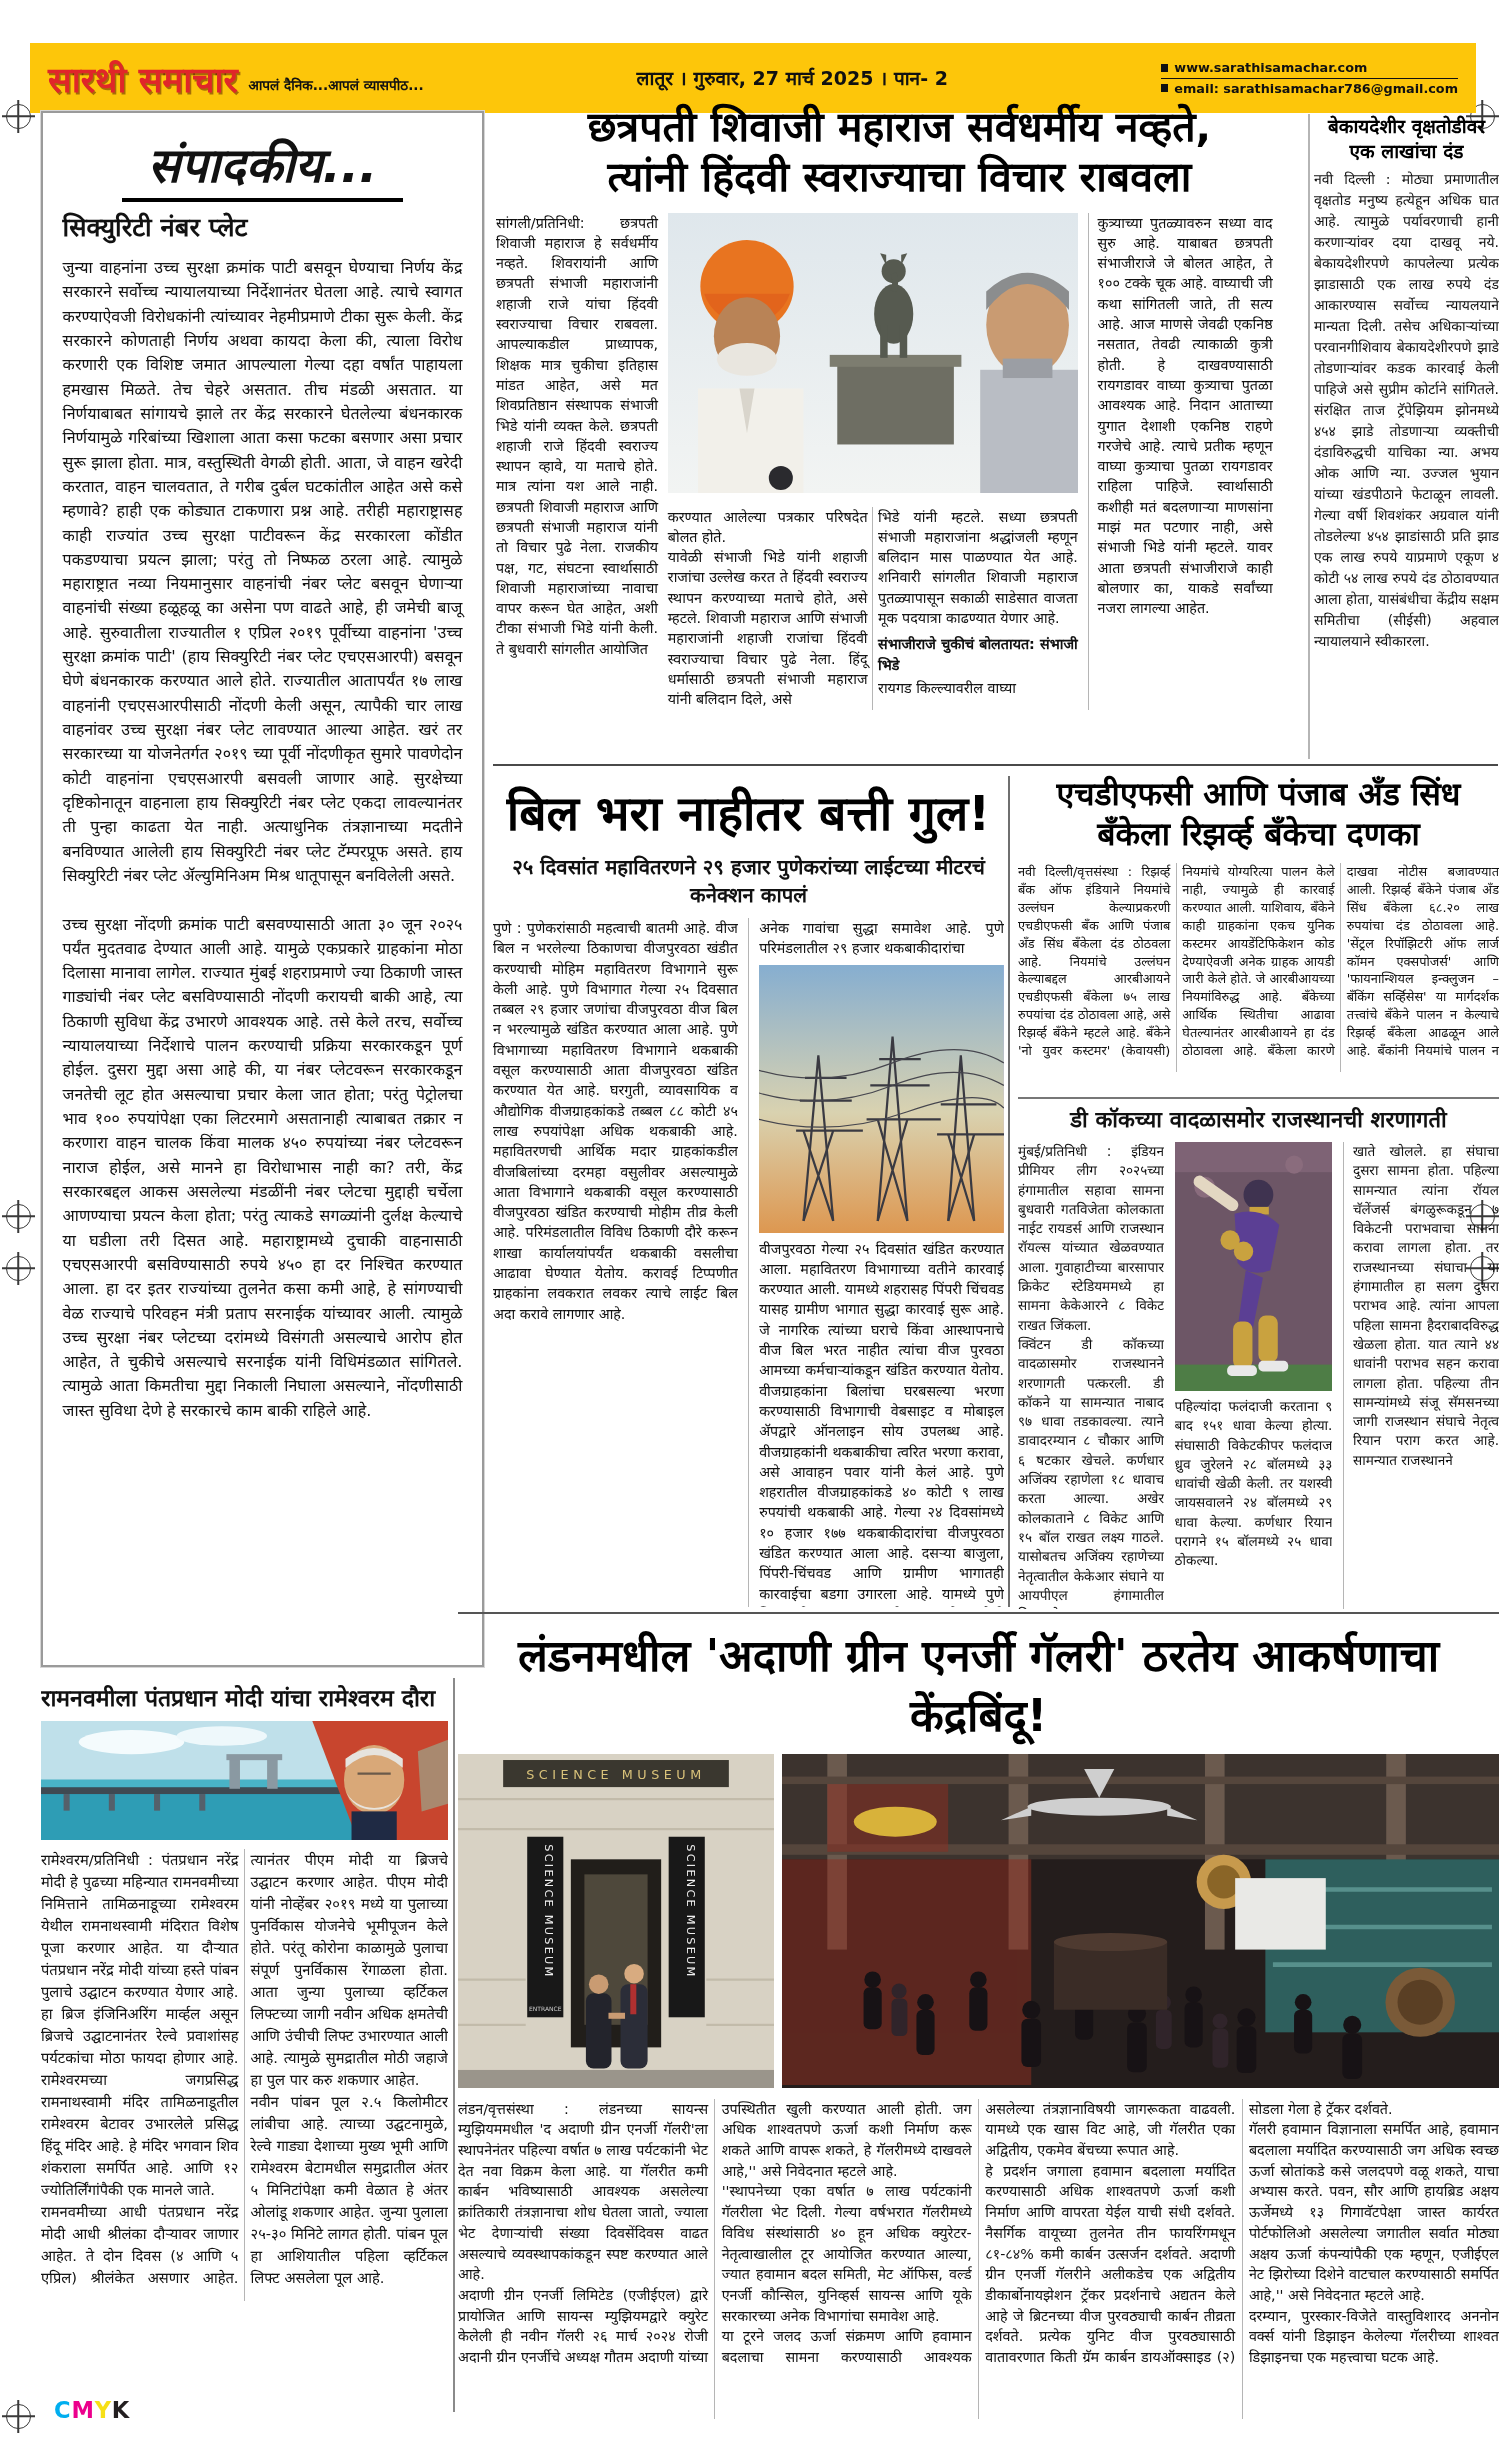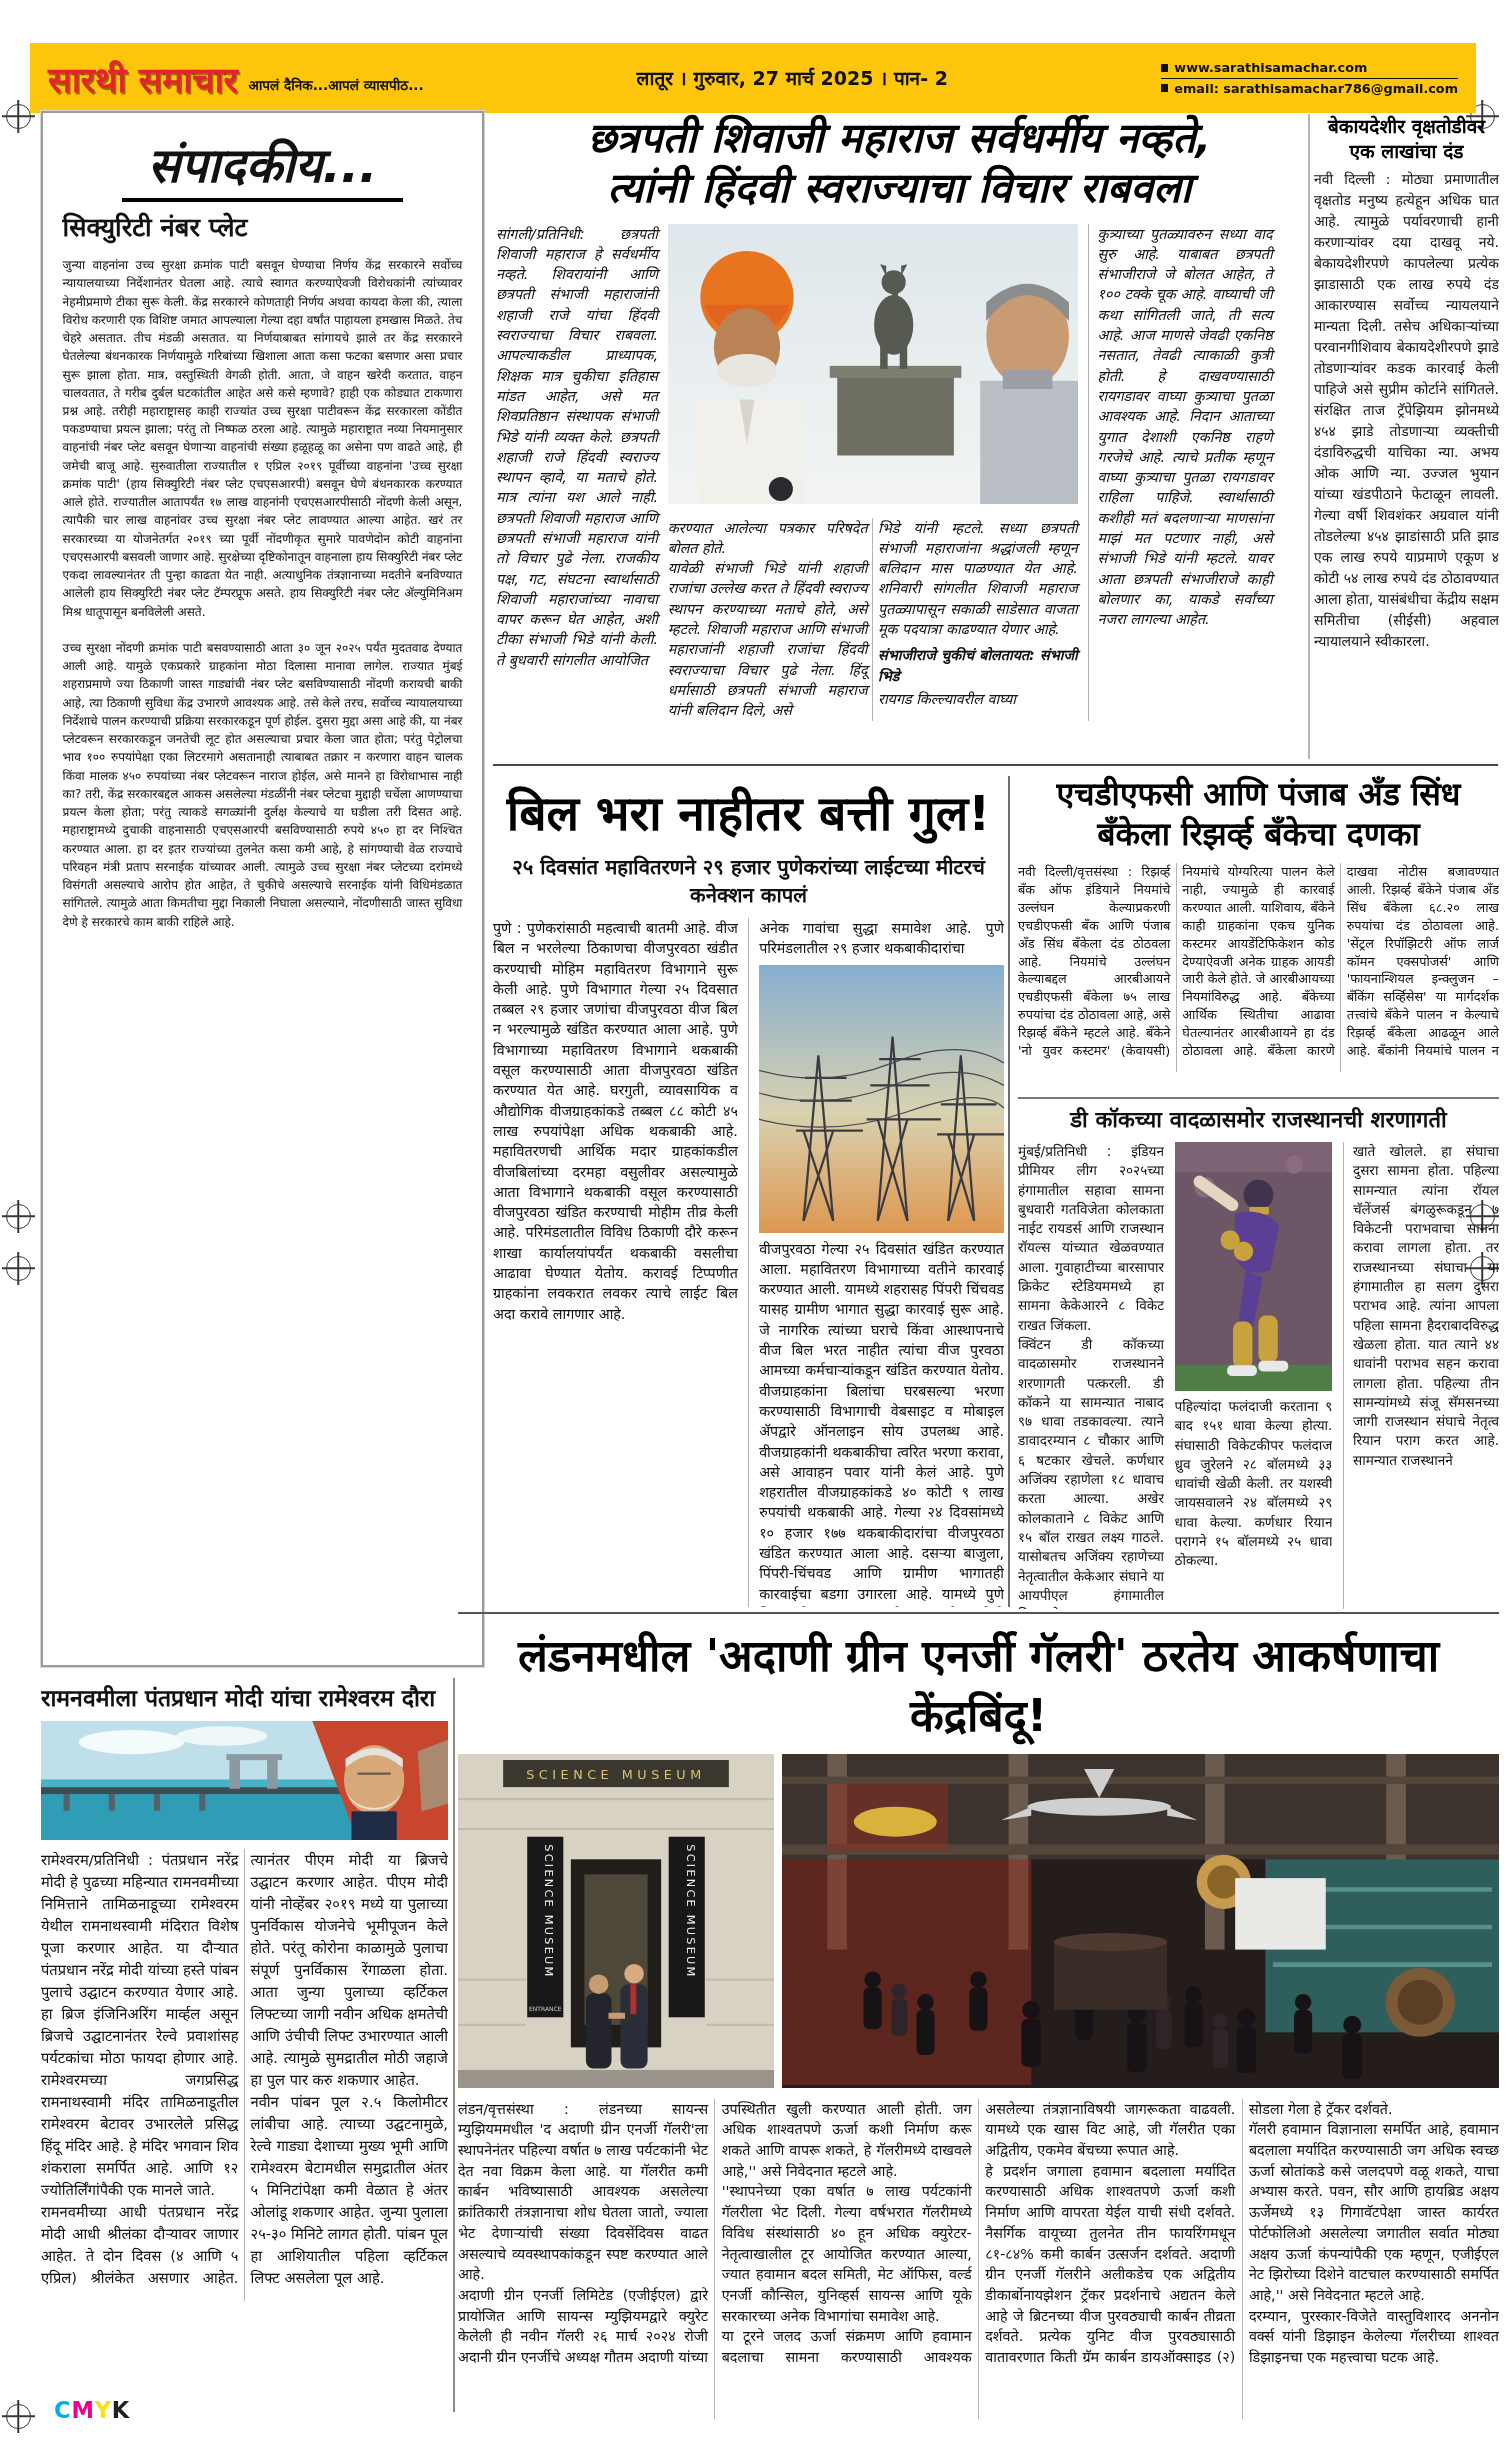--- a/index.html
+++ b/index.html
@@ -26,30 +26,30 @@
   
   .vrule{position:absolute;width:1.5px;background:#6f6f6f;}
   .hrule{position:absolute;height:1.5px;background:#4a4a4a;}
   
   .edit-box{position:absolute;left:41px;top:111px;width:443px;height:1556px;border:2.3px solid #9a9a9a;
             outline:0.8px solid #d6d6d6;box-sizing:border-box;padding:13.6px 19.6px;overflow:hidden;}
   .edit-title{text-align:center;margin:4.5px 0 7.5px;}
   .edit-title span{display:inline-block;font-size:48px;font-weight:900;font-style:italic;
                    border-bottom:4.5px solid #000;padding:0 25.6px 1.5px;}
   .edit-sub{font-size:25.6px;font-weight:900;margin:7.5px 0 12px;}
-  .edit-body{font-size:12px;line-height:1.52;}
+  .edit-body{font-size:16px;line-height:1.52;}
   
   .headline{font-weight:900;text-align:center;color:#000;}
   .subhead{font-weight:900;text-align:center;}
   .bodytxt{font-size:14.3px;line-height:1.42;}
   .colrule{column-rule:0.8px solid #b5b5b5;}
   .photo{overflow:hidden;background:#c4b5fd;}
   .photo svg{display:block;width:100%;height:100%;}
   
-  .shivaji{position:absolute;left:496px;top:113px;width:807px;height:648px;overflow:hidden;font-style:italic;}
+  .shivaji{position:absolute;left:496px;top:102px;width:807px;height:648px;overflow:hidden;}
   .shivaji .headline{font-size:41px;line-height:1.22;white-space:pre-line;margin-bottom:10.5px;}
   .shiv-grid{display:grid;grid-template-columns:162px 410px 185px;column-gap:9.8px;}
   .shiv-mid .twocol{column-count:2;column-gap:10.5px;margin-top:14px;}
   .bold-note{font-weight:900;}
   .shiv-col4{border-left:0.8px solid #b5b5b5;padding-left:9px;}
   
   .treefine{position:absolute;left:1314px;top:114px;width:185px;height:645px;overflow:hidden;}
   .treefine .headline{font-size:19px;line-height:1.3;margin-bottom:6px;}
   .treefine .bodytxt{font-size:14px;line-height:1.5;}
   

